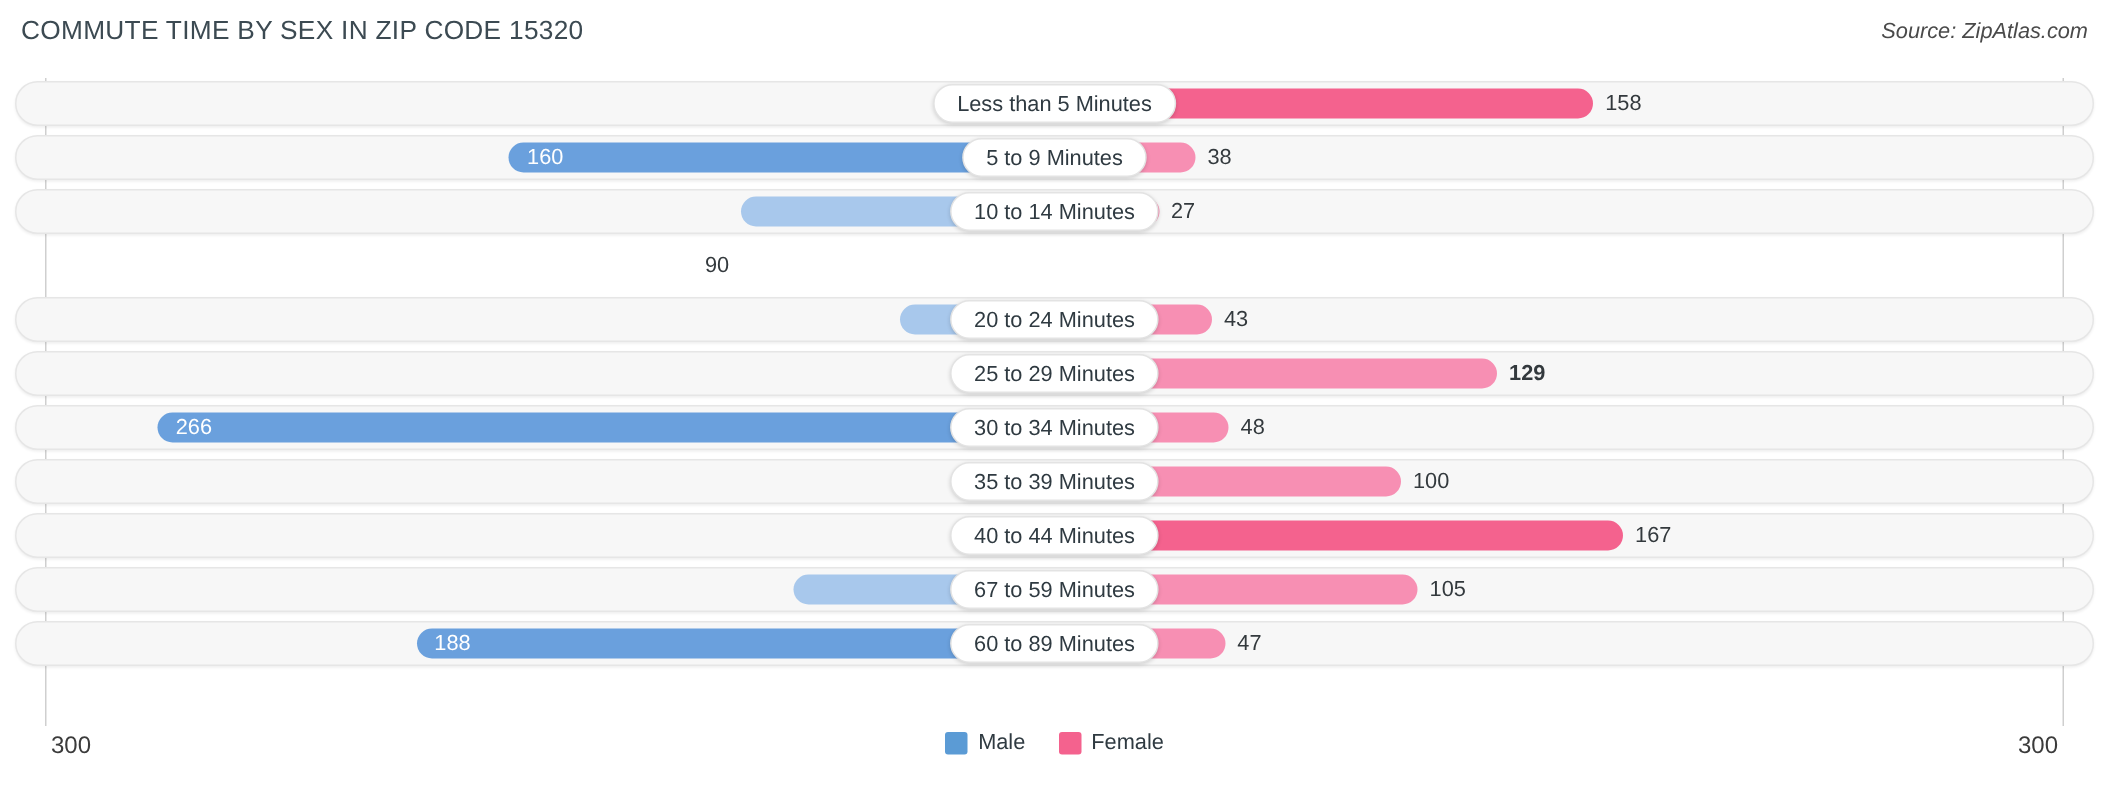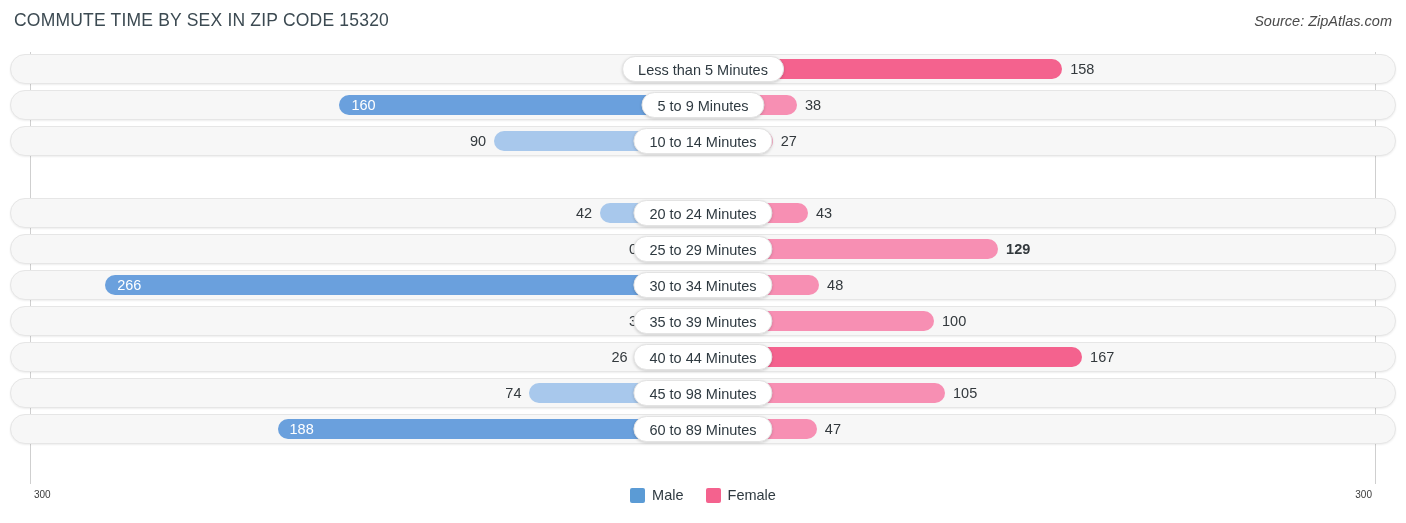--- a/index.html
+++ b/index.html
@@ -92,21 +92,21 @@
   
   .val {
     position: absolute;
     top: 5px;
     height: 20px;
     line-height: 20px;
     font-size: 14.5px;
     color: #33393d;
     white-space: nowrap;
   }
-  .val.male-val   { text-align: center; }
+  .val.male-val   { text-align: center; margin-top: 36px; }
   .val.female-val { text-align: left; }
 
   
   .val-inside {
     position: absolute;
     top: 5px;
     height: 33px;
     line-height: 20px;
     font-size: 14.5px;
     color: #ffffff;
@@ -129,21 +129,21 @@
     color: #2f3a41;
     white-space: nowrap;
     box-shadow: 0 1px 3px rgba(0,0,0,0.16);
     box-sizing: border-box;
   }
 
   
   .axis-tick {
     position: absolute;
     top: 489px;
-    font-size: 10px;
+    font-size: 16px;
     color: #3b3b3b;
   }
   .axis-tick.left  { left: 34px; }
   .axis-tick.right { right: 34px; }
 
   .legend {
     position: absolute;
     top: 487px;
     left: 0;
     width: 1406px;
@@ -240,21 +240,21 @@
         <div class="bar female" style="width: 369.07px; background: rgb(244, 98, 142);"></div>
         <div class="val female-val" style="left: 1080.07px;">167</div>
         <div class="cat-pill">40 to 44 Minutes</div>
       </div>
       <div class="row" style="top: 326px;">
         <div class="row-track"></div>
         <div class="bar male" style="width: 163.54px; background: rgb(168, 200, 236);"></div>
         <div class="val male-val" style="right: 874.54px;">74</div>
         <div class="bar female" style="width: 232.05px; background: rgb(247, 143, 179);"></div>
         <div class="val female-val" style="left: 943.05px;">105</div>
-        <div class="cat-pill">45 to 98 Minutes</div>
+        <div class="cat-pill">67 to 59 Minutes</div>
       </div>
       <div class="row" style="top: 362px;">
         <div class="row-track"></div>
         <div class="bar male" style="width: 415.48px; background: rgb(106, 160, 221);"></div>
         <div class="val-inside" style="right: 1106.48px; transform: translateX(100%);">188</div>
         <div class="bar female" style="width: 103.87px; background: rgb(247, 143, 179);"></div>
         <div class="val female-val" style="left: 814.87px;">47</div>
         <div class="cat-pill">60 to 89 Minutes</div>
       </div>
     </div>

